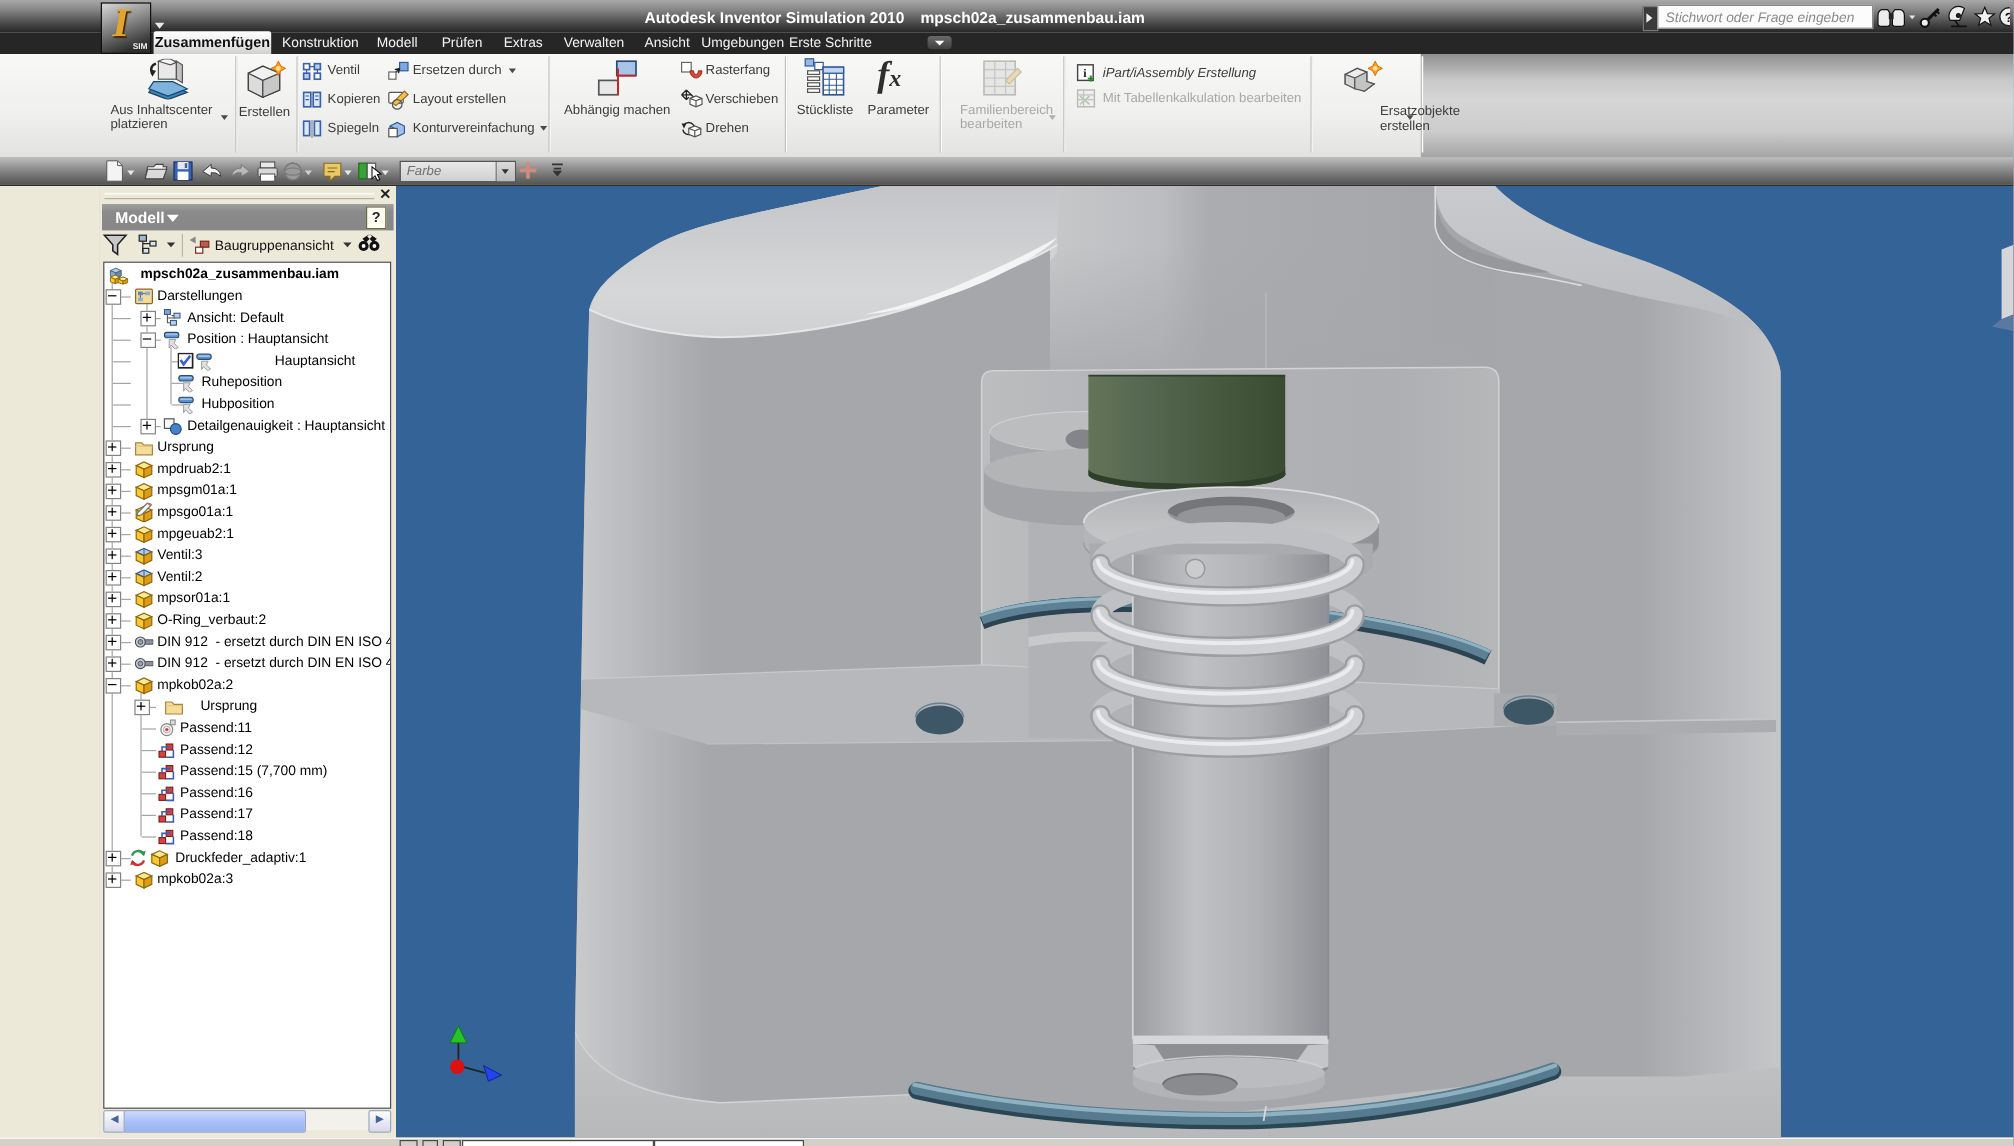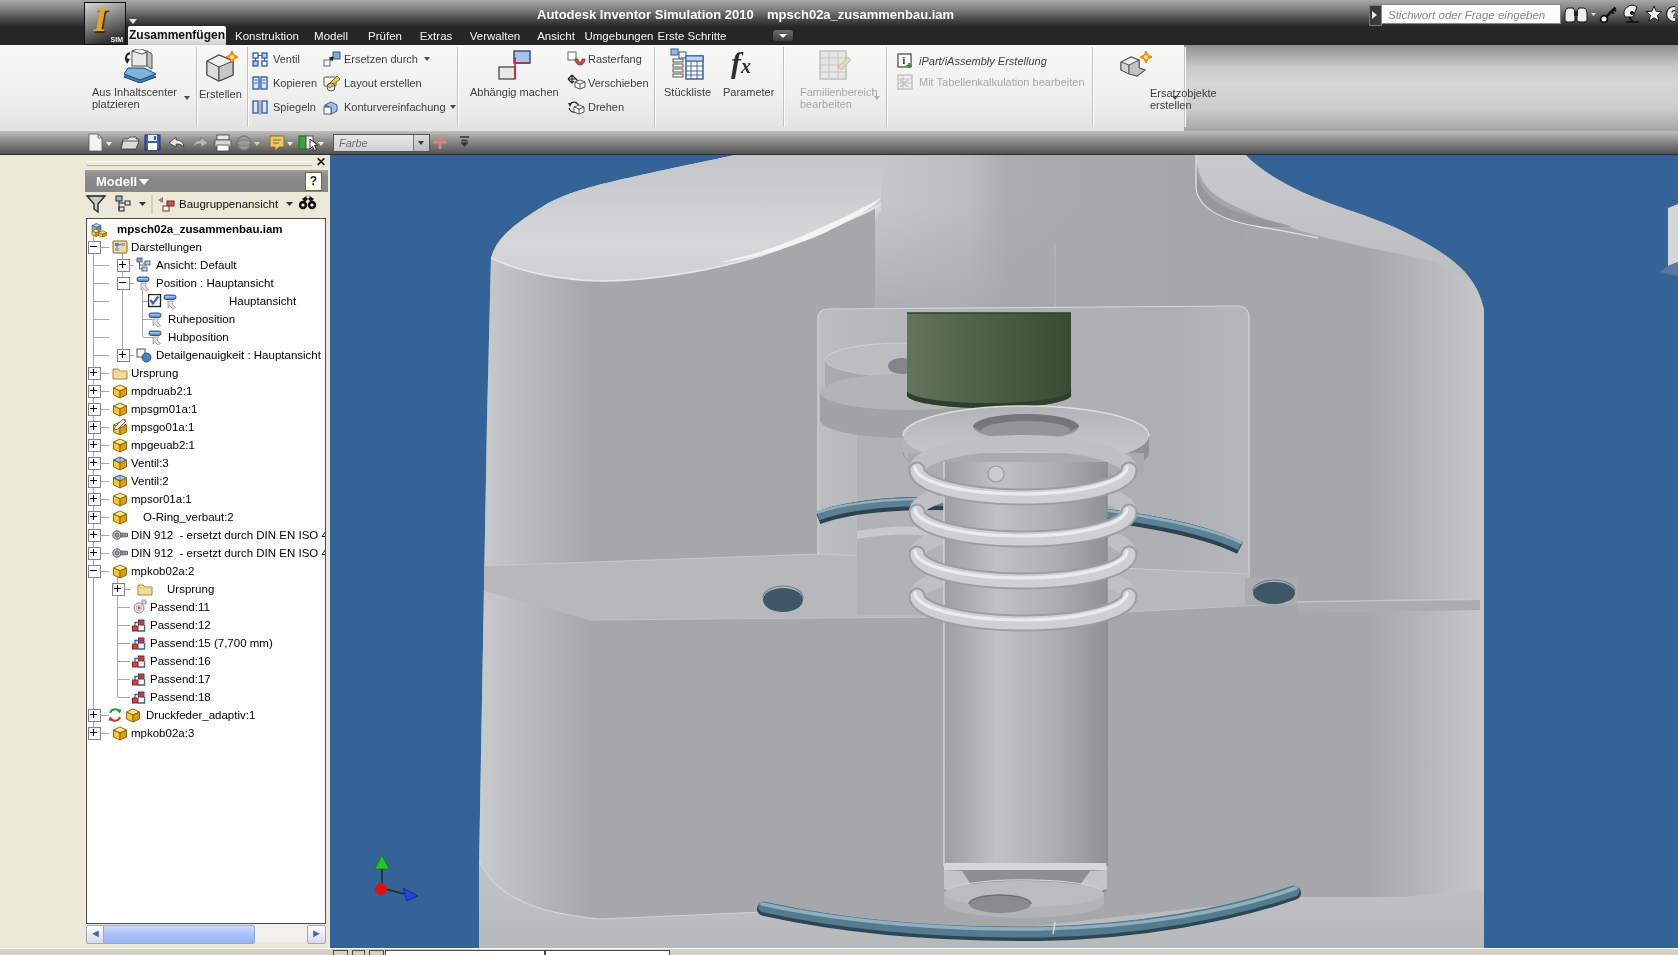--- a/index.html
+++ b/index.html
@@ -596,21 +596,21 @@
           <svg class="ticon" style="left:25px;top:1px" width="16" height="16">
             <use href="#i-box"></use>
           </svg>
           <span class="txt" style="left:44px;">mpsor01a:1</span>
         </div>
         <div class="trow" style="top:289px;">
           <div class="ebox plus" style="left:1px;"></div>
           <svg class="ticon" style="left:25px;top:1px" width="16" height="16">
             <use href="#i-box"></use>
           </svg>
-          <span class="txt" style="left:56px;">O-Ring_verbaut:2</span>
+          <span class="txt" style="left:44px;">O-Ring_verbaut:2</span>
         </div>
         <div class="trow" style="top:307px;">
           <div class="ebox plus" style="left:1px;"></div>
           <svg class="ticon" style="left:25px;top:1px" width="16" height="16">
             <use href="#i-screw"></use>
           </svg>
           <span class="txt" style="left:44px;">DIN 912&nbsp; - ersetzt durch DIN EN ISO 476</span>
         </div>
         <div class="trow" style="top:325px;">
           <div class="ebox plus" style="left:1px;"></div>

